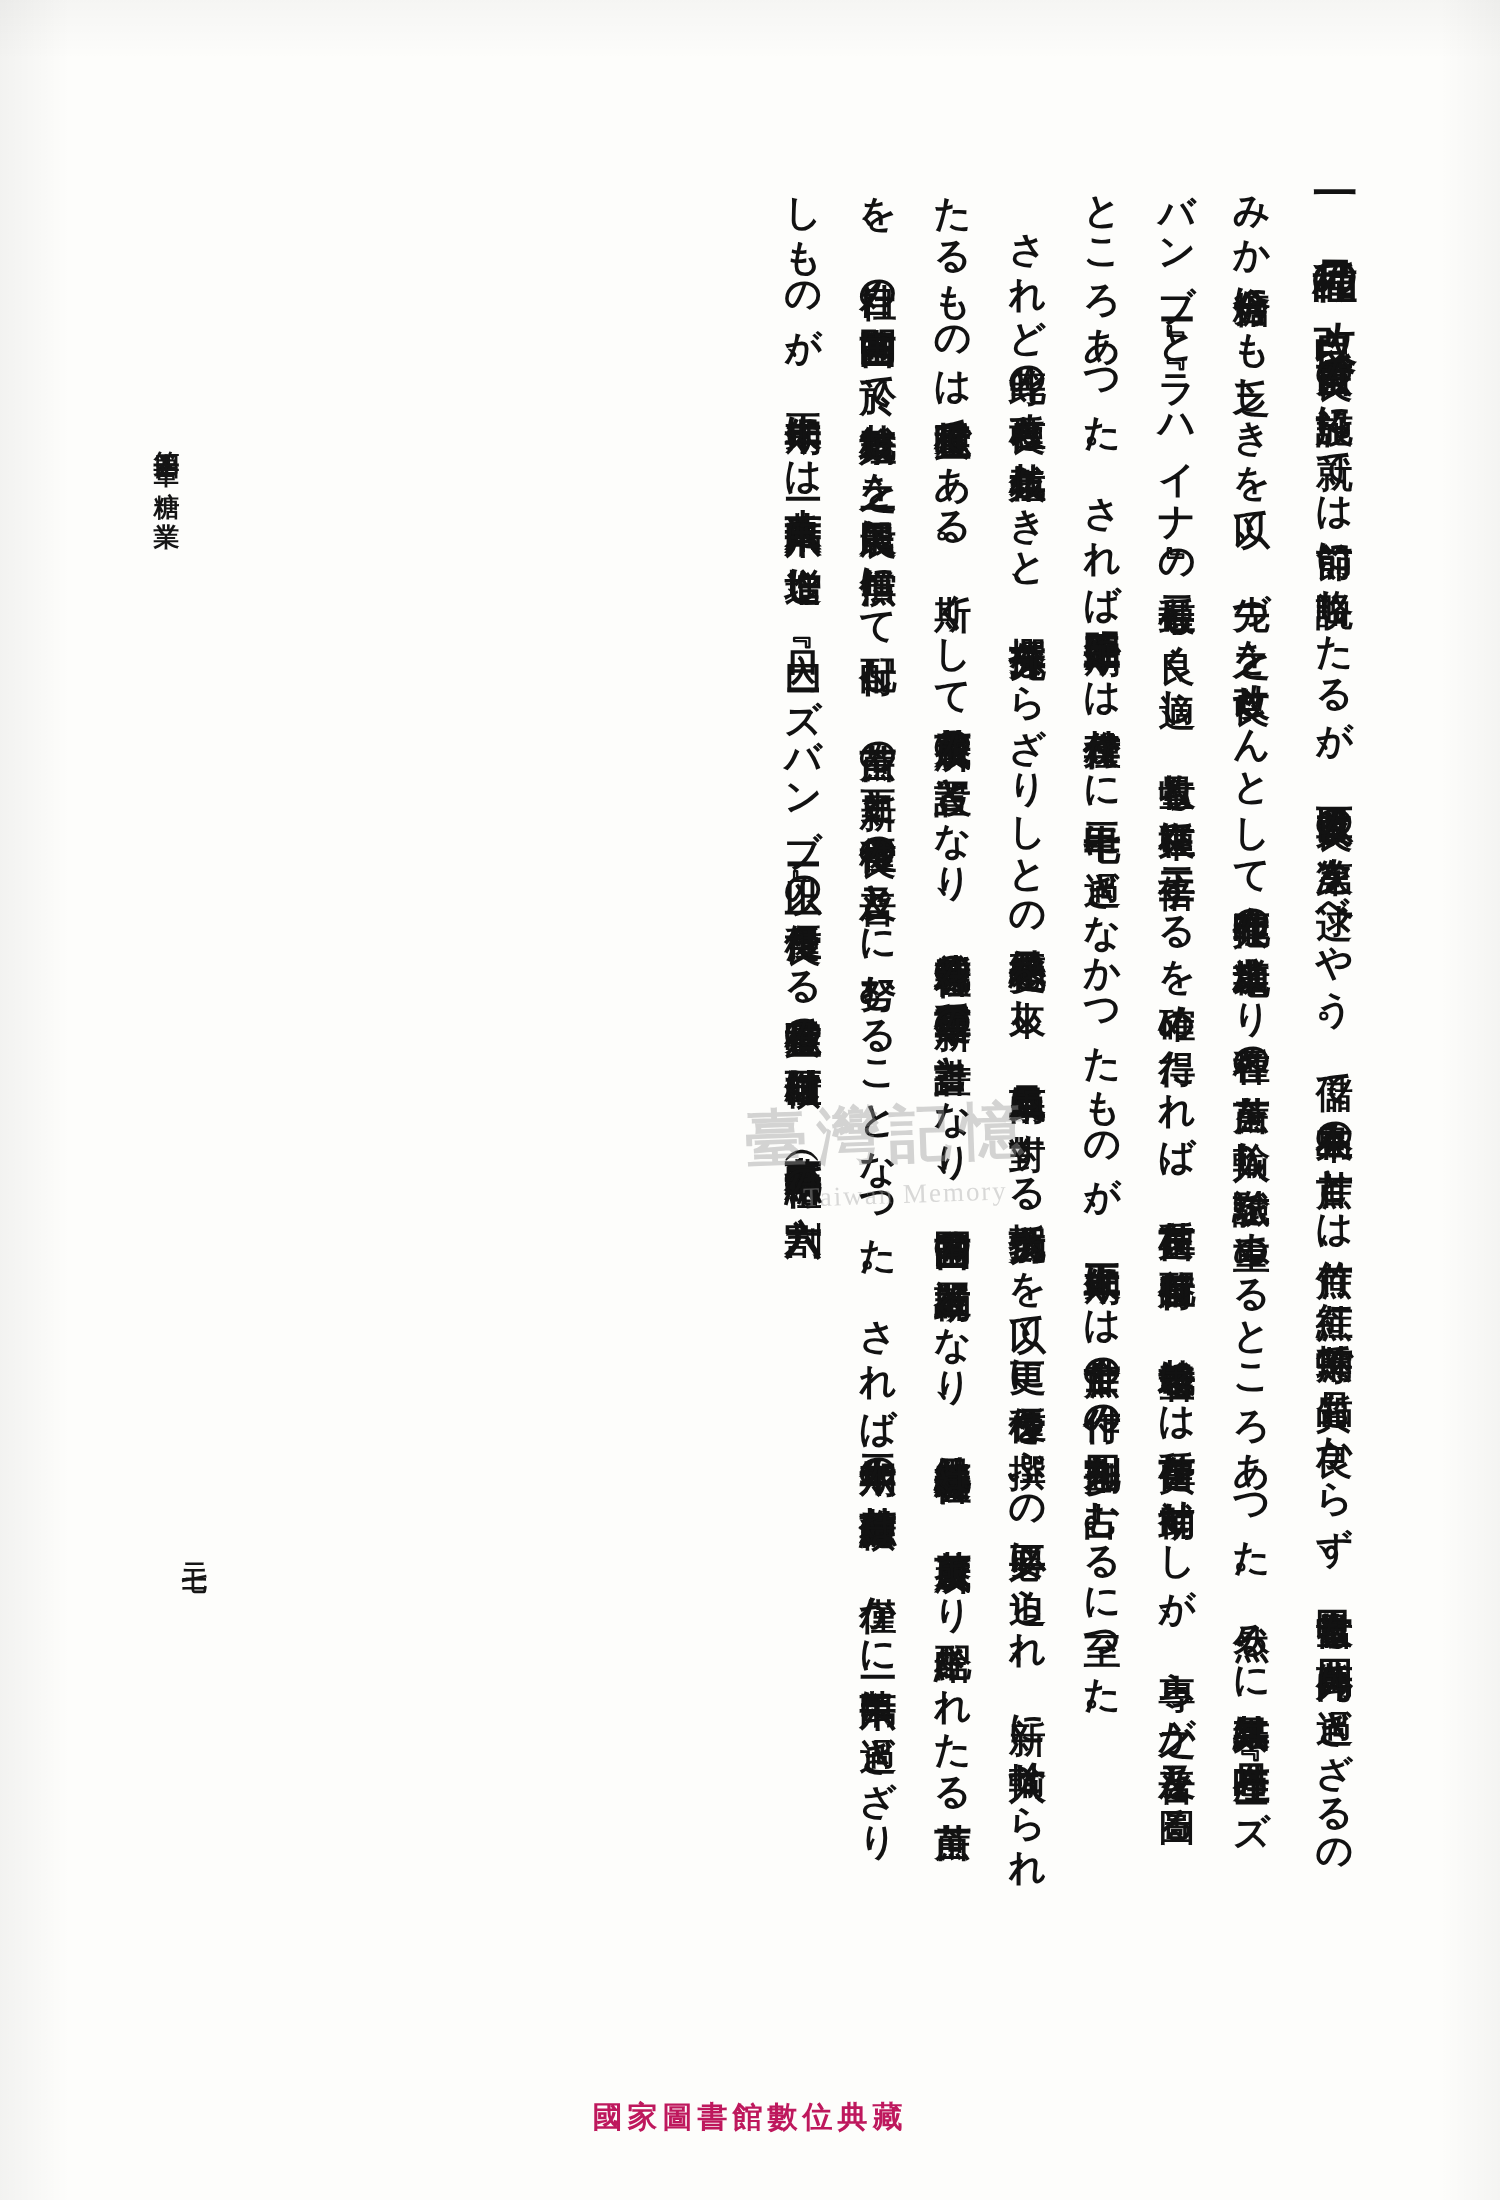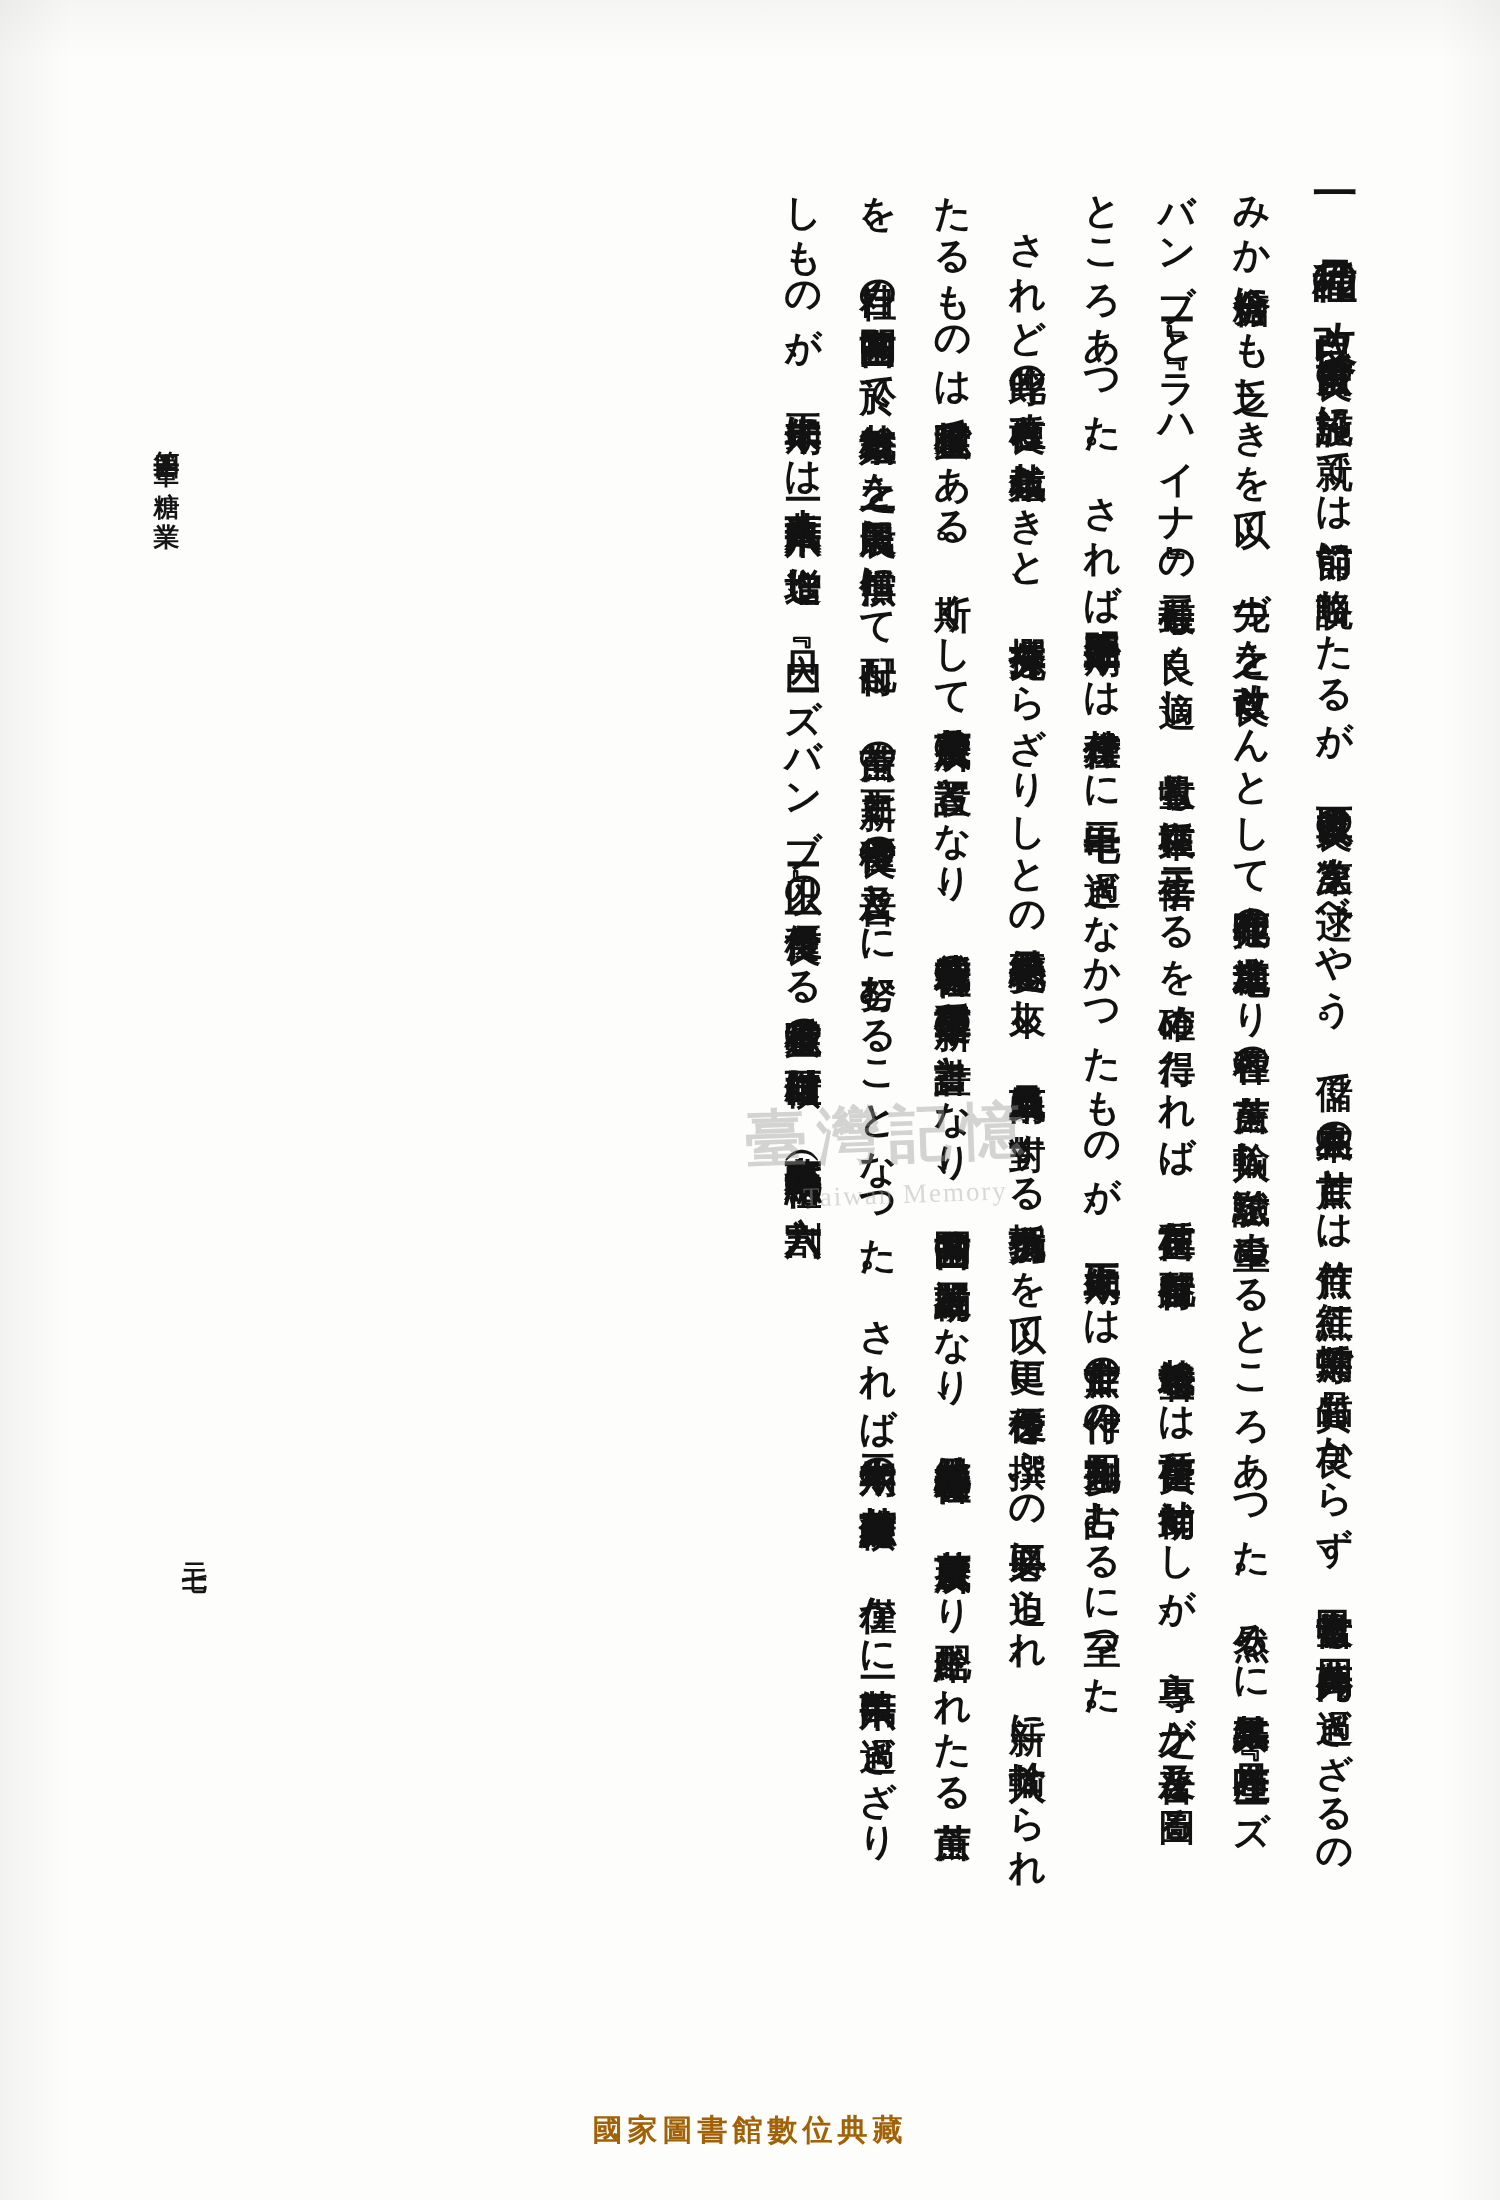--- a/index.html
+++ b/index.html
@@ -125,26 +125,26 @@
     margin-left: 58px;
     transform: rotate(-2deg);
     white-space: nowrap;
   }
 
   
   #footer-credit {
     position: absolute;
     left: 0;
     right: 0;
-    bottom: 49px;
+    bottom: 62px;
     text-align: center;
     font-family: Liberation Mono, monospace;
     font-size: 30px;
     letter-spacing: 5px;
-    color: #a16207;
+    color: #be185d;
     font-weight: 700;
   }
 </style>
 </head>
 <body>
 
 <div id="page">
 
   <div id="text-block">
     <div class="para"><span class="heading-inline">一　品種の改良</span><span class="gap-wide"></span><span>蔗苗改良の施設に就ては前節に略説したるが、以下其改良の次第を逑べやう。儲て本島在來の甘蔗とは竹蔗、紅蔗、蚋蔗等で品質も良からず、甲當收量も四萬斤內外に過ぎざるのみか含糖分にも乏しきを以て、先づ之を改良せんとして布哇其他の糖業地より各種の蔗苗を輸入し試驗を重ぬるところあつた。然るに其結果は布哇產『ローズバンブー』と『ラハイナ』の二種最も良く適し、收量も在來種に二三倍するを確め得たれば、其種苗を養殖配付し、栽培希望者には種苗費を補助せしが、專ら之が普及を圖るところあつた。されば明治三十五年期には其作付僅かに三十七甲に過ぎなかつたものが、大正五年期には全甘蔗の作付の九割四步を占むるに至つた。</span></div>

